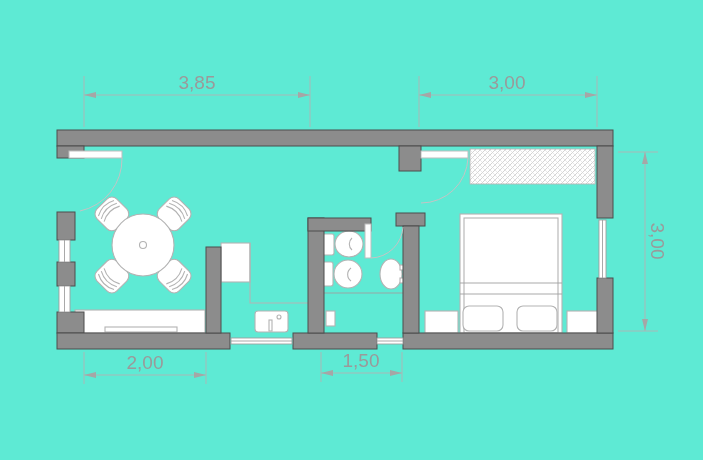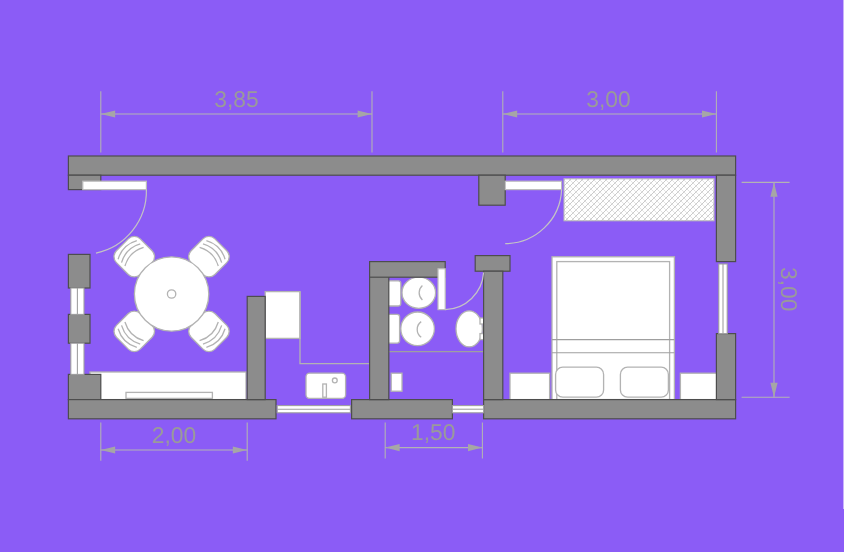--- a/index.html
+++ b/index.html
@@ -1,16 +1,16 @@
 <!DOCTYPE html>
 <html><head>
 <meta charset="utf-8">
 <style>
   html,body{margin:0;padding:0;background:#ffffff;}
-  .page{width:703px;height:460px;background:#8b5cf6;position:relative;overflow:hidden;
+  .page{width:703px;height:460px;background:#5eead4;position:relative;overflow:hidden;
         font-family:"Liberation Sans",sans-serif;}
   svg{display:block;}
   .wall{stroke:#4d4d4d;stroke-width:1;}
   .furn{fill:#ffffff;stroke:#b3b3b3;stroke-width:1.1;}
   .furn-line{fill:none;stroke:#b3b3b3;stroke-width:1.1;}
   .win-rect{fill:#ffffff;stroke:#9f9f9f;stroke-width:0.9;}
   .win-line{stroke:#9f9f9f;stroke-width:0.9;}
   .door-leaf{fill:#ffffff;stroke:#bdbdbd;stroke-width:1;}
   .door-arc{fill:none;stroke:#c4c4c4;stroke-width:1;}
   .dim-line{stroke:#b3b3b3;stroke-width:0.9;fill:none;}

